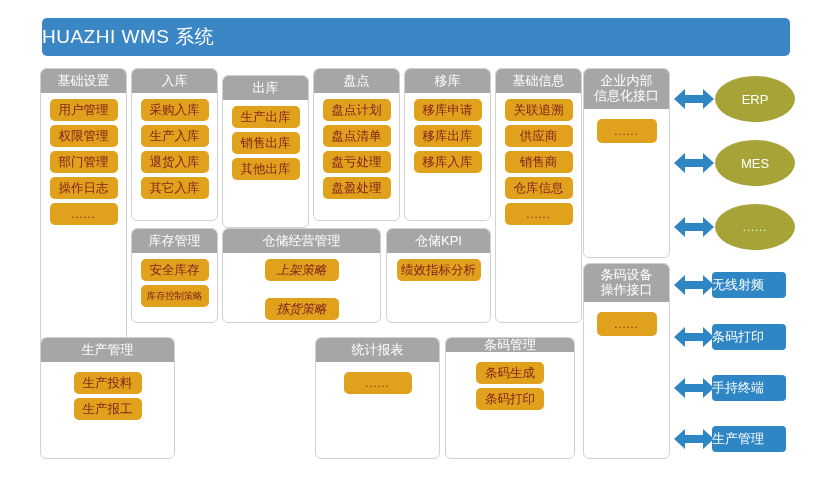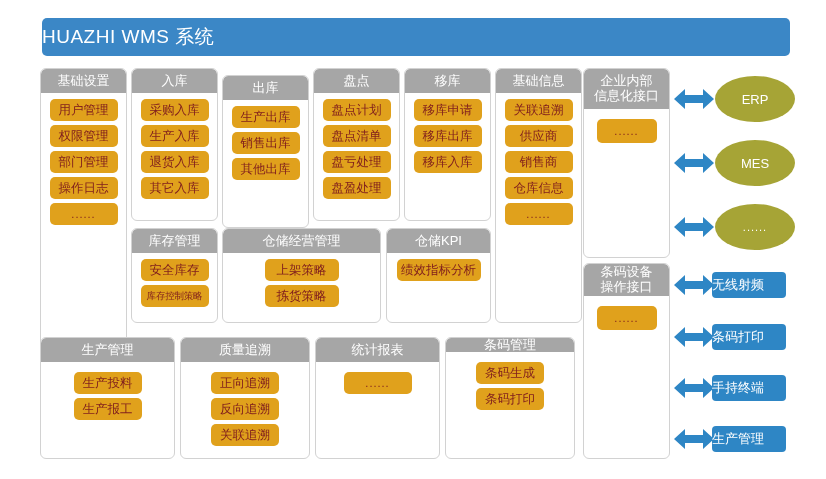--- a/index.html
+++ b/index.html
@@ -30,21 +30,21 @@
     text-align:center;line-height:1.12;
     font-size:13px;box-sizing:border-box;
     border-top-left-radius:5px;border-top-right-radius:5px;
   }
   .card-body{
     display:flex;flex-direction:column;align-items:center;
     padding-top:6px;gap:4px;box-sizing:border-box;
   }
   .card-body.grid2{
     flex-direction:row;flex-wrap:wrap;justify-content:center;
-    gap:4px;padding-left:4px;padding-right:4px;
+    gap:17px;padding-left:4px;padding-right:4px;font-style:italic;
   }
 
   
   .pill{
     background:#E0A11C;color:#7f1d1d;border-radius:5px;
     display:flex;align-items:center;justify-content:center;
     font-size:12.5px;height:22px;box-sizing:border-box;
     white-space:nowrap;
   }
   .pill.w1{width:68px;}
@@ -180,30 +180,20 @@
   <div class="card" style="left:40px;top:337px;width:135px;height:122px;">
     <div class="card-head" style="height:24px;">
       <span>生产管理</span>
     </div>
     <div class="card-body" style="padding-top:10px;">
       <div class="pill w1">生产投料</div>
       <div class="pill w1">生产报工</div>
     </div>
   </div>
 
-  <div class="card" style="left:180px;top:337px;width:130px;height:122px;">
-    <div class="card-head" style="height:24px;">
-      <span>质量追溯</span>
-    </div>
-    <div class="card-body" style="padding-top:10px;">
-      <div class="pill w1">正向追溯</div>
-      <div class="pill w1">反向追溯</div>
-      <div class="pill w1">关联追溯</div>
-    </div>
-  </div>
 
   <div class="card" style="left:315px;top:337px;width:125px;height:122px;">
     <div class="card-head" style="height:24px;">
       <span>统计报表</span>
     </div>
     <div class="card-body" style="padding-top:10px;">
       <div class="pill w1 dots">......</div>
     </div>
   </div>
 
@@ -221,21 +211,21 @@
     <div class="card-head" style="height:40px;flex-direction:column;justify-content:center;">
       <span>企业内部</span>
       <span>信息化接口</span>
     </div>
     <div class="card-body" style="padding-top:10px;">
       <div class="pill iface dots">......</div>
     </div>
   </div>
 
   <div class="card" style="left:583px;top:263px;width:87px;height:196px;">
-    <div class="card-head" style="height:32px;flex-direction:column;justify-content:center;">
+    <div class="card-head" style="height:38px;flex-direction:column;justify-content:center;">
       <span>条码设备</span>
       <span>操作接口</span>
     </div>
     <div class="card-body" style="padding-top:10px;">
       <div class="pill iface dots">......</div>
     </div>
   </div>
 
   <div class="arrow" style="left:674px;top:88px;">
     <svg width="40" height="22" viewBox="0 0 40 22" aria-hidden="true">

